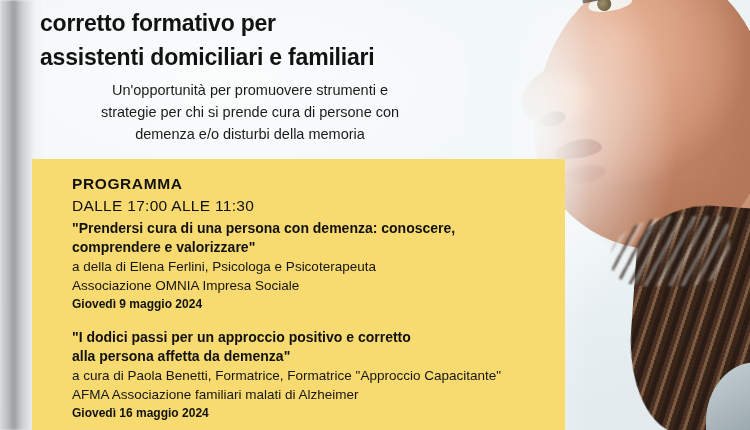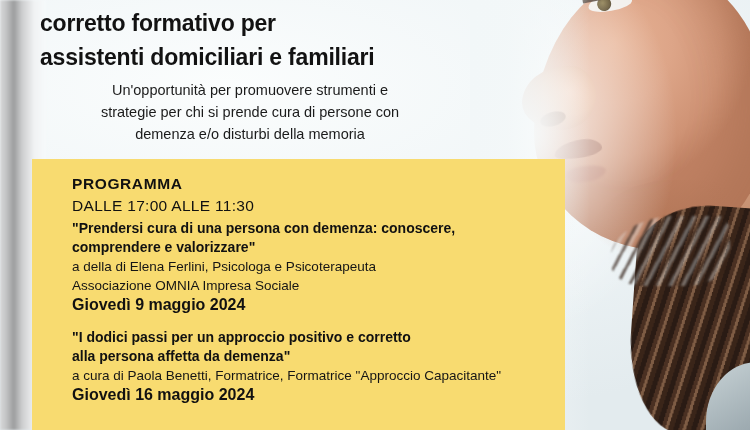--- a/index.html
+++ b/index.html
@@ -304,21 +304,21 @@
     white-space: nowrap;
   }
   .ev-meta {
     font-size: 13.5px;
     font-weight: normal;
     color: #151515;
     line-height: 19px;
     white-space: nowrap;
   }
   .ev-date {
-    font-size: 16px;
+    font-size: 12px;
     font-weight: bold;
     color: #111111;
     line-height: 19px;
     white-space: nowrap;
   }
 </style>
 </head>
 <body>
 
 <div id="poster">
@@ -368,18 +368,19 @@
         <div class="ev-title">comprendere e valorizzare"</div>
         <div class="ev-meta">a della di Elena Ferlini, Psicologa e Psicoterapeuta</div>
         <div class="ev-meta">Associazione OMNIA Impresa Sociale</div>
         <div class="ev-date">Giovedì 9 maggio 2024</div>
       </div>
 
       <div class="event">
         <div class="ev-title">"I dodici passi per un approccio positivo e corretto</div>
         <div class="ev-title">alla persona affetta da demenza"</div>
         <div class="ev-meta">a cura di Paola Benetti, Formatrice, Formatrice "Approccio Capacitante"</div>
+        <div class="ev-meta">AFMA Associazione familiari malati di Alzheimer</div>
         <div class="ev-date">Giovedì 16 maggio 2024</div>
       </div>
     </div>
   </div>
 
 </div>
 
 </body></html>

